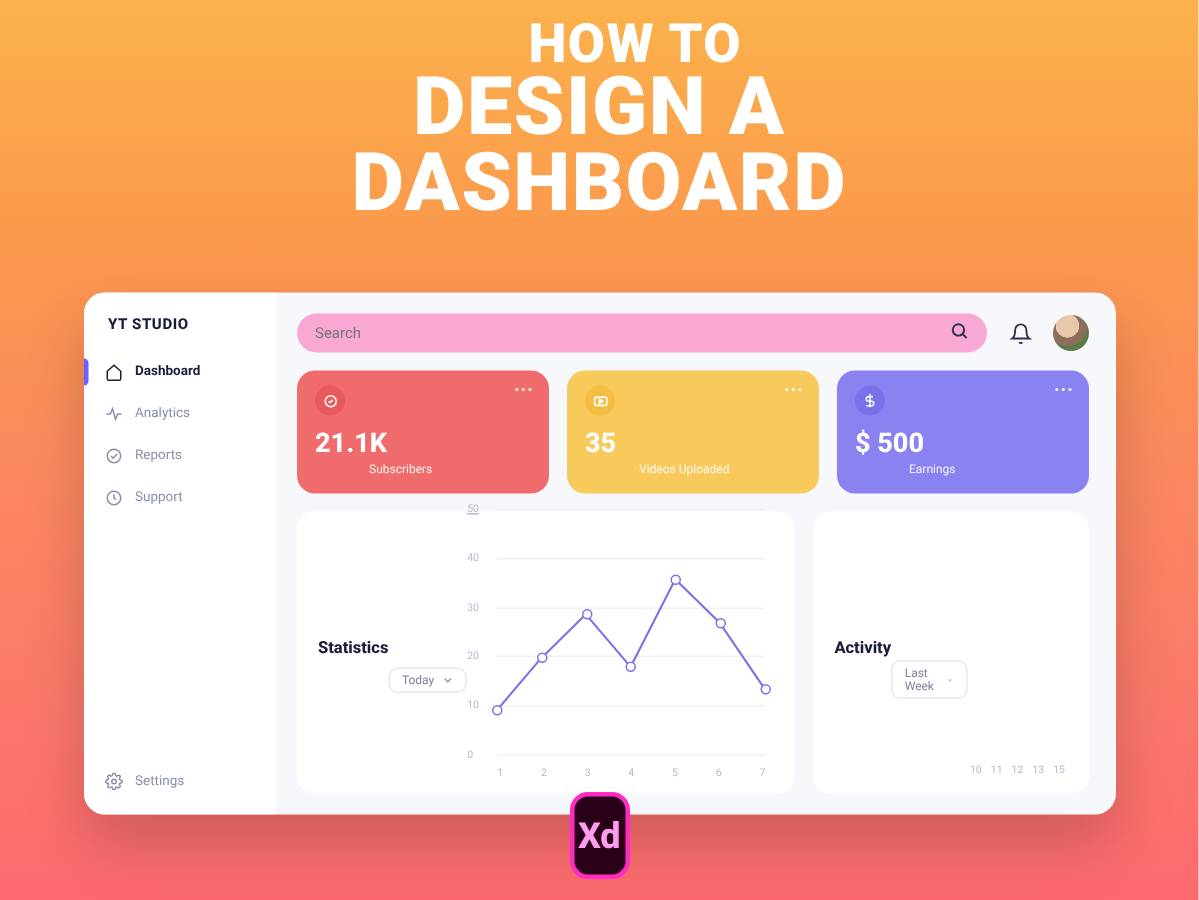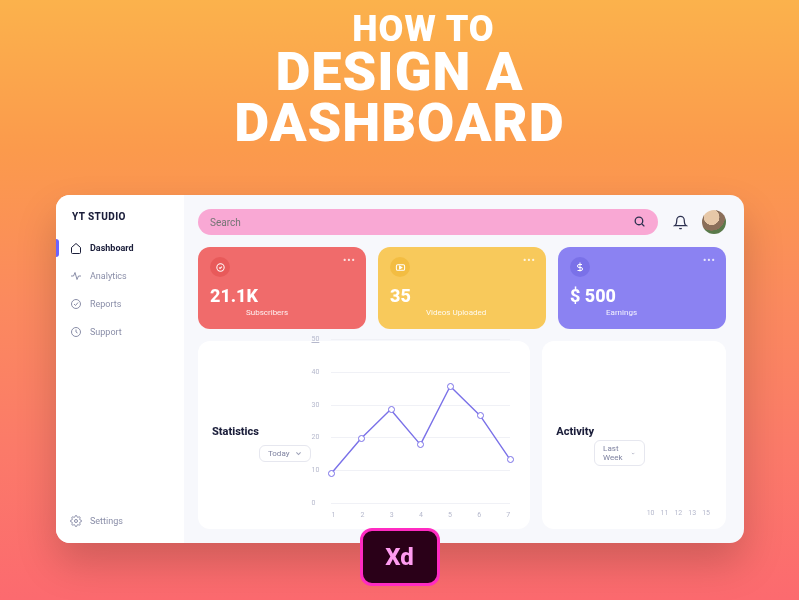--- a/index.html
+++ b/index.html
@@ -60,21 +60,21 @@
 .y-label { position: absolute; left: 0; font-size: 7px; color: #b5b8cc; transform: translateY(-50%); }
 .x-axis { position: absolute; bottom: -2px; left: 20px; right: 6px; display: flex; justify-content: space-between; font-size: 7px; color: #b5b8cc; }
 .line-chart { position: absolute; left: 20px; right: 6px; top: 4px; bottom: 14px; }
 .line-chart svg { width: 100%; height: 100%; overflow: visible; }
 
 .bars { display: flex; align-items: flex-end; justify-content: space-between; gap: 6px; height: 100%; padding: 6px 2px 0 2px; }
 .bar-wrap { display: flex; flex-direction: column; align-items: center; gap: 4px; }
 .bar { width: 5px; border-radius: 3px; }
 .bar-label { font-size: 7px; color: #b5b8cc; }
 
-.xd-badge { position: absolute; bottom: 14px; left: 50%; transform: translateX(-50%); width: 80px; height: 58px; border-radius: 12px; background: #2a0018; border: 3px solid #ff2bc2; display: flex; align-items: center; justify-content: center; color: #ff9cf0; font-weight: 800; font-size: 24px; }
+.xd-badge { position: absolute; bottom: 14px; left: 50%; transform: translateX(-50%); width: 40px; height: 58px; border-radius: 12px; background: #2a0018; border: 3px solid #ff2bc2; display: flex; align-items: center; justify-content: center; color: #ff9cf0; font-weight: 800; font-size: 24px; }
 </style>
 </head>
 <body>
 
 <div class="hero-title">
   <div class="line1">HOW TO</div>
   <div class="line2">DESIGN A</div>
   <div class="line3">DASHBOARD</div>
 </div>
 

